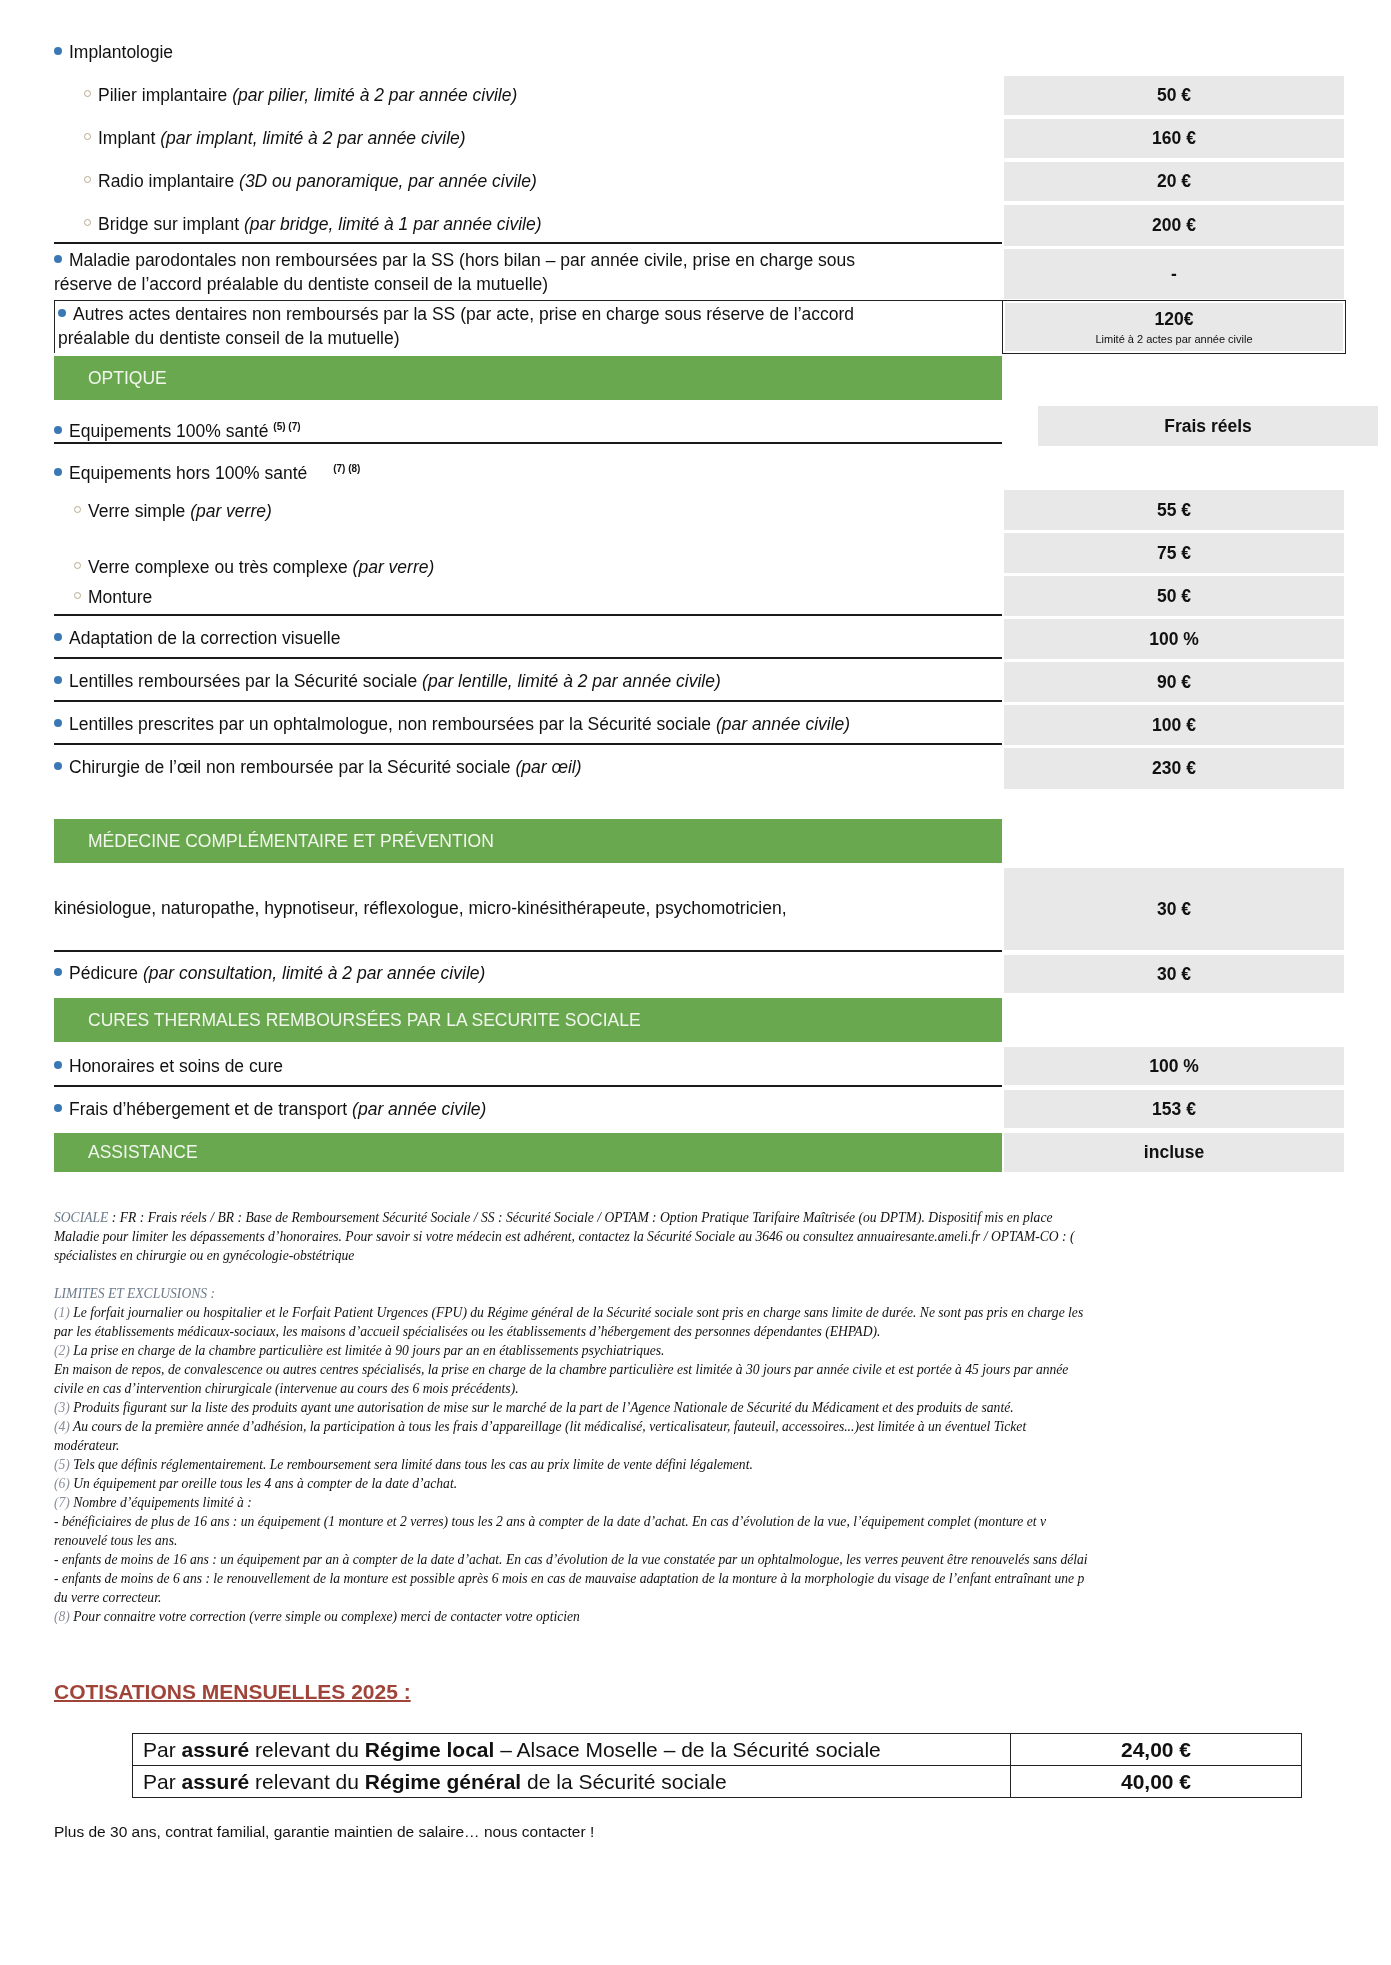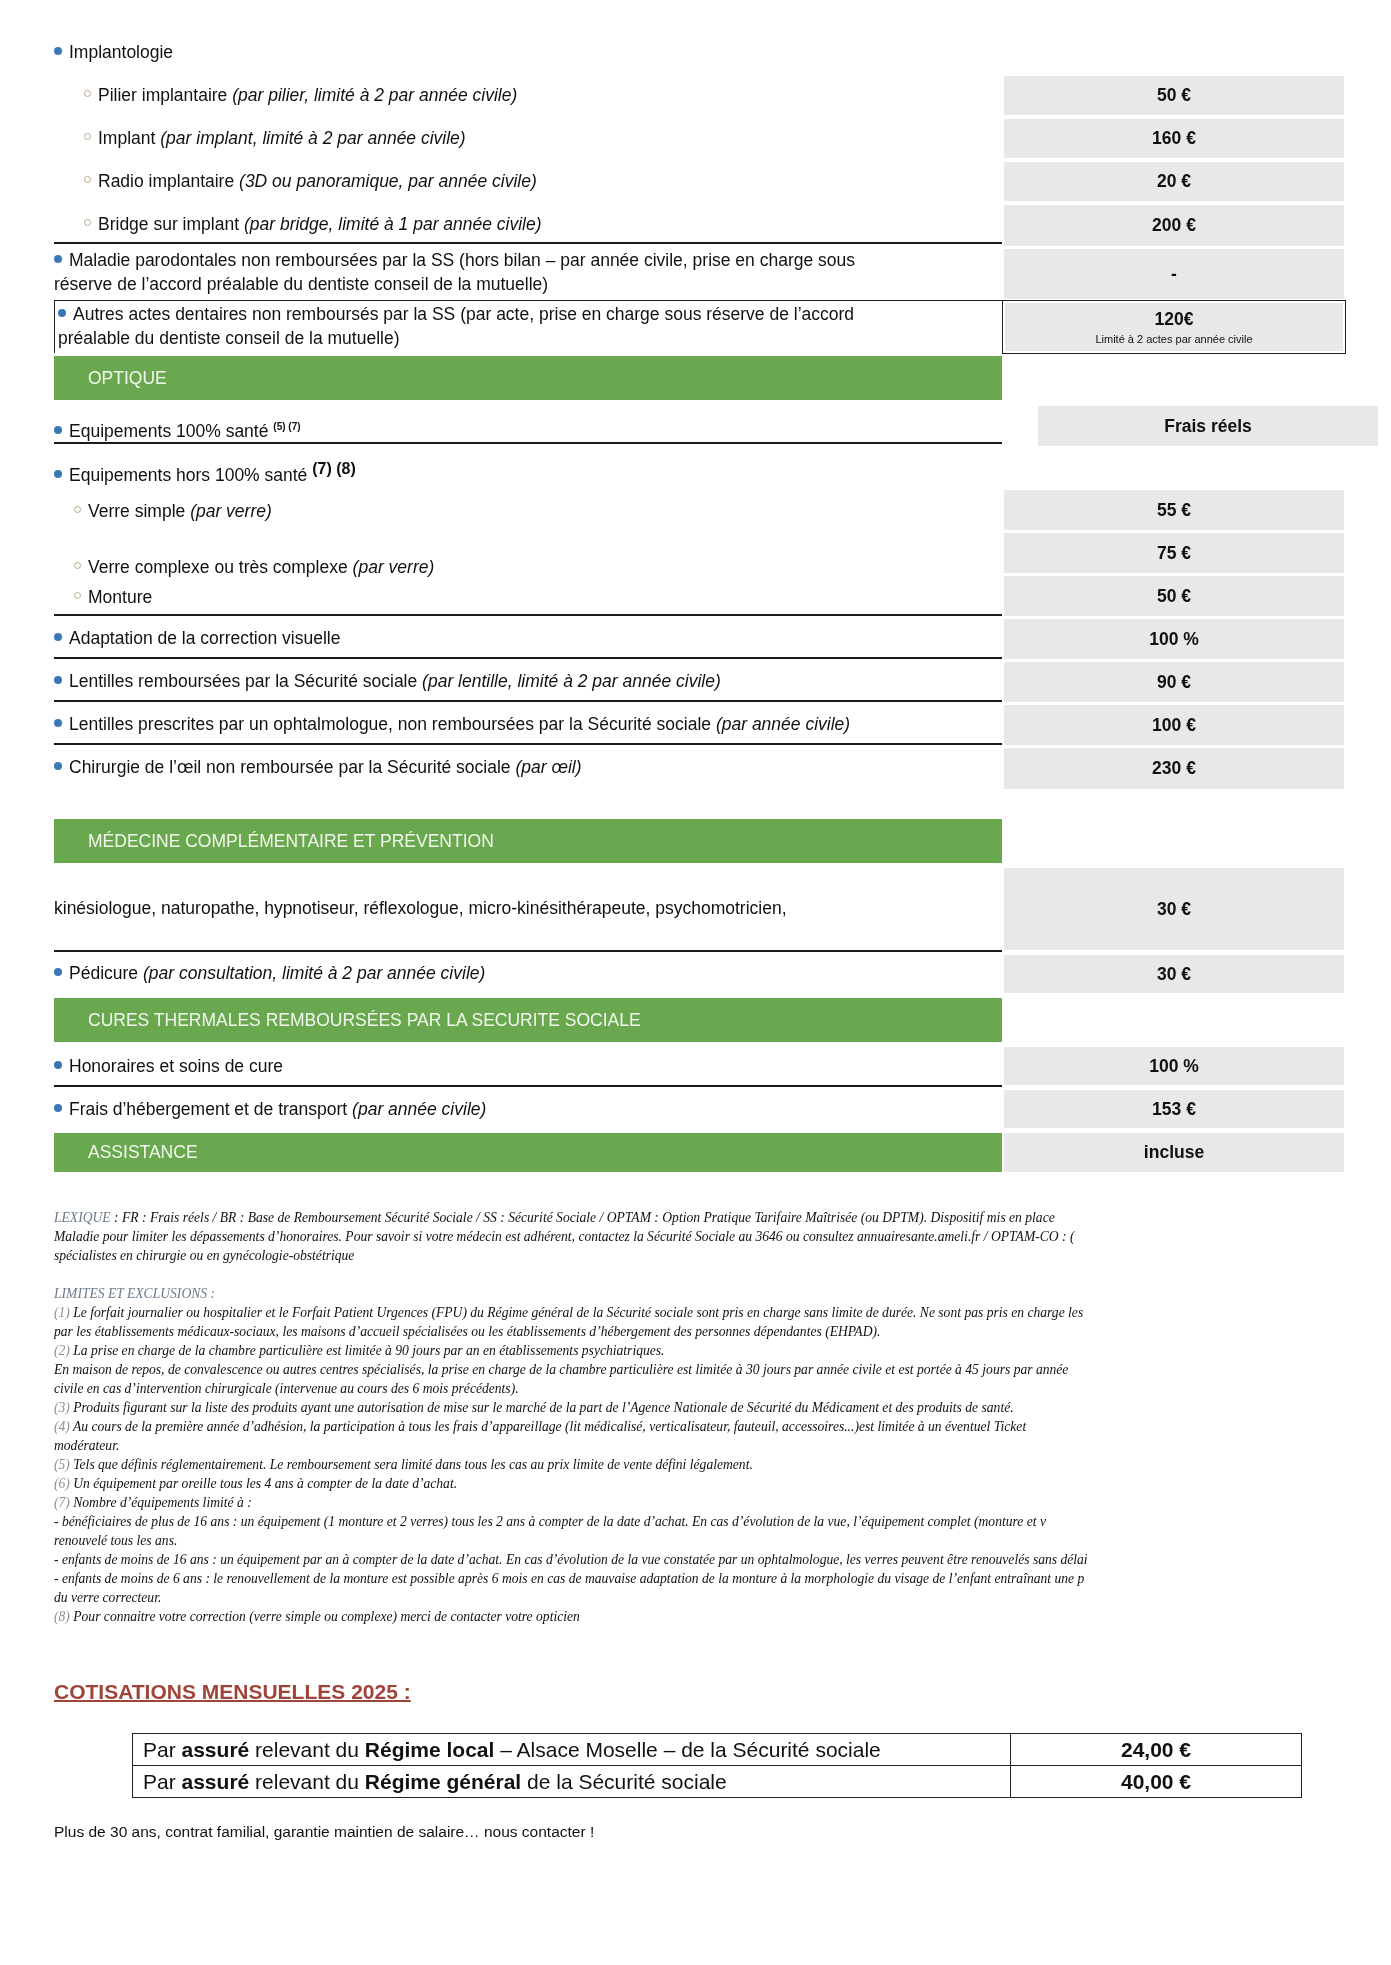--- a/index.html
+++ b/index.html
@@ -87,21 +87,21 @@
 
 <div class="green" style="top:356px;height:44px;">OPTIQUE</div>
 
 <div class="row" style="top:408px;height:38px;">
   <div class="label" style="top:6px;"><span class="bullet"></span><b>Equipements 100% santé</b> <sup style="font-size:10px;font-weight:bold;">(5) (7)</sup></div>
 </div>
 <div class="val" style="top:406px;height:40px;margin-left:34px;">Frais réels</div>
 <div class="divider" style="top:442px;"></div>
 
 <div class="row" style="top:450px;height:38px;">
-  <div class="label" style="top:6px;"><span class="bullet"></span><b>Equipements hors 100% santé</b> <sup style="font-size:16px;font-weight:bold;">(7) (8)</sup></div>
+  <div class="label" style="top:6px;"><span class="bullet"></span><b>Equipements hors 100% santé</b> <sup style="font-size:10px;font-weight:bold;margin-left:21px;">(7) (8)</sup></div>
 </div>
 
 <div class="row" style="top:492px;height:40px;">
   <div class="label" style="left:20px;top:7px;"><span class="subbullet"></span><b>Verre simple</b> <i>(par verre)</i></div>
 </div>
 <div class="val" style="top:490px;height:40px;">55 €</div>
 
 <div class="row" style="top:535px;height:40px;">
   <div class="label" style="left:20px;top:20px;"><span class="subbullet"></span><b>Verre complexe ou très complexe</b> <i>(par verre)</i></div>
 </div>
@@ -158,21 +158,21 @@
 <div class="divider" style="top:1085px;"></div>
 
 <div class="row" style="top:1091px;height:40px;">
   <div class="label" style="top:6px;"><span class="bullet"></span><b>Frais d’hébergement et de transport</b> <i>(par année civile)</i></div>
 </div>
 <div class="val" style="top:1090px;height:38px;">153 €</div>
 
 <div class="green" style="top:1133px;height:39px;">ASSISTANCE</div>
 <div class="val" style="top:1133px;height:39px;">incluse</div>
 
-<div class="fn" style="top:1208px;"><span class="lead">LEXIQUE</span><span> : FR : Frais réels  /  BR : Base de Remboursement Sécurité Sociale  /  SS : Sécurité Sociale  /  OPTAM : Option Pratique Tarifaire Maîtrisée (ou DPTM). Dispositif mis en place</span></div>
+<div class="fn" style="top:1208px;"><span class="lead">SOCIALE</span><span> : FR : Frais réels  /  BR : Base de Remboursement Sécurité Sociale  /  SS : Sécurité Sociale  /  OPTAM : Option Pratique Tarifaire Maîtrisée (ou DPTM). Dispositif mis en place</span></div>
 <div class="fn" style="top:1227px;">Maladie pour limiter les dépassements d’honoraires. Pour savoir si votre médecin est adhérent, contactez la Sécurité Sociale au 3646 ou consultez annuairesante.ameli.fr  /  OPTAM-CO : (</div>
 <div class="fn" style="top:1246px;">spécialistes en chirurgie ou en gynécologie-obstétrique</div>
 
 <div class="fn" style="top:1284px;"><span class="lead">LIMITES ET EXCLUSIONS :</span></div>
 <div id="limites-container">
     <div class="fn" style="top: 1303px;"><span class="num">(1)</span><span> Le forfait journalier ou hospitalier et le Forfait Patient Urgences (FPU) du Régime général de la Sécurité sociale sont pris en charge sans limite de durée. Ne sont pas pris en charge les</span></div>
     <div class="fn" style="top: 1322px;"><span>par les établissements médicaux-sociaux, les maisons d’accueil spécialisées ou les établissements d’hébergement des personnes dépendantes (EHPAD).</span></div>
     <div class="fn" style="top: 1341px;"><span class="num">(2)</span><span> La prise en charge de la chambre particulière est limitée à 90 jours par an en établissements psychiatriques.</span></div>
     <div class="fn" style="top: 1360px;"><span>En maison de repos, de convalescence ou autres centres spécialisés, la prise en charge de la chambre particulière est limitée à 30 jours par année civile et est portée à 45 jours par année</span></div>
     <div class="fn" style="top: 1379px;"><span>civile en cas d’intervention chirurgicale (intervenue au cours des 6 mois précédents).</span></div>

